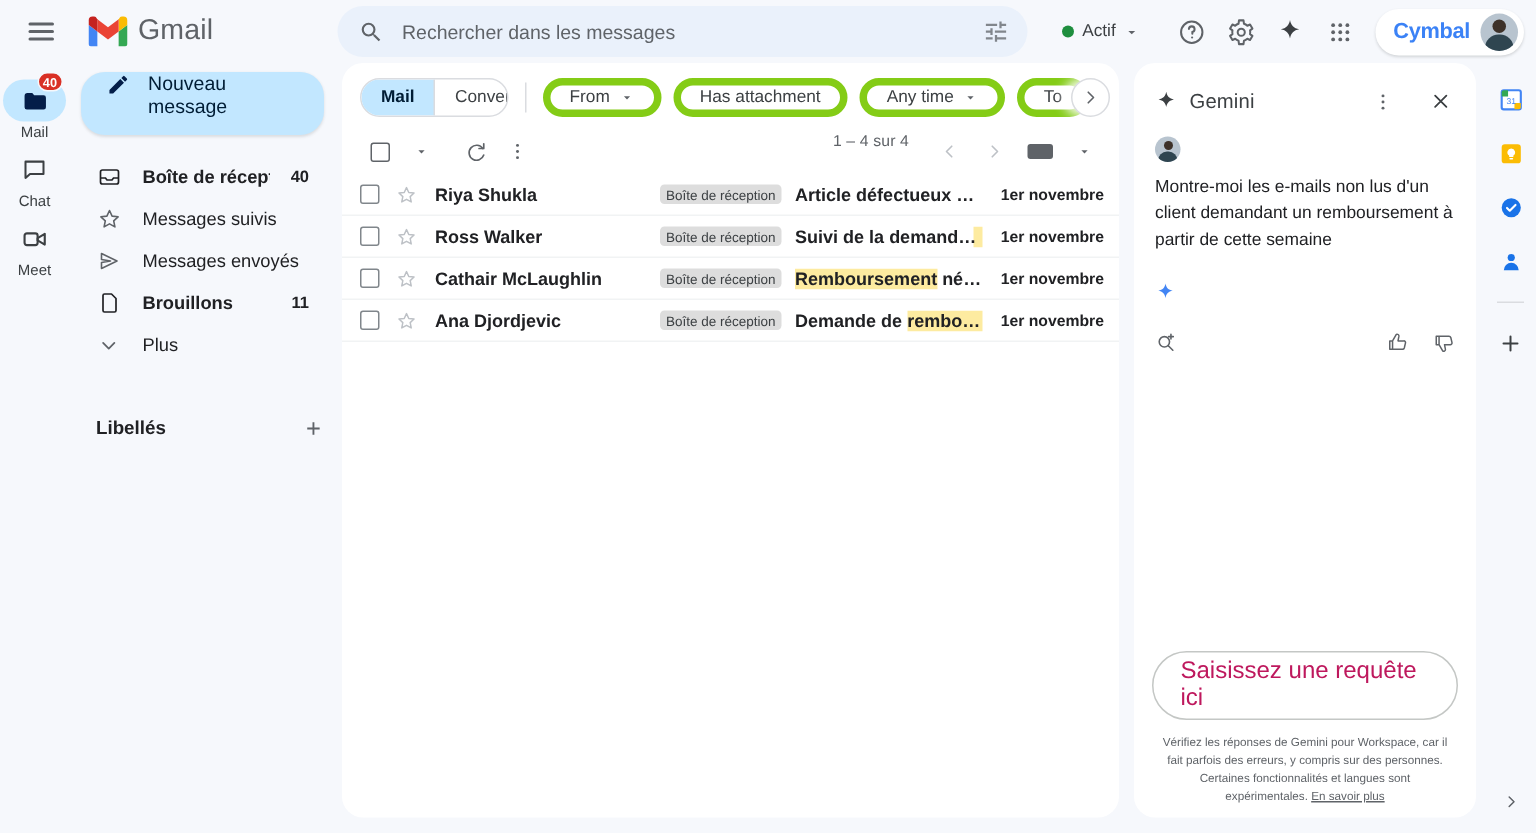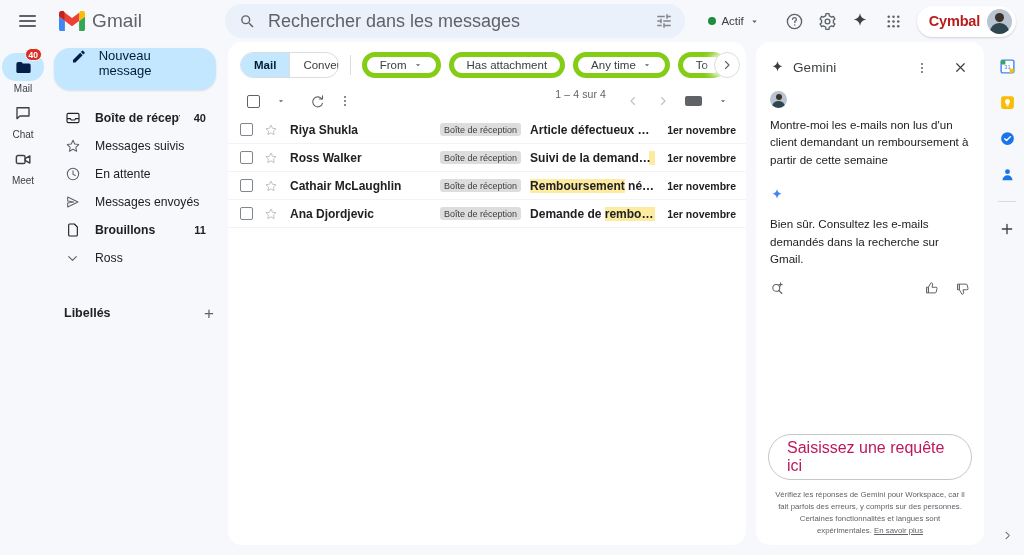--- a/index.html
+++ b/index.html
@@ -20,38 +20,38 @@
   .brand { display: flex; align-items: center; gap: 7px; margin-left: 11px; width: 150px; }
   .brand-text { font-size: 19px; color: #5f6368; letter-spacing: .1px; }
 
   .search-wrap { flex: 0 0 auto; width: 460px; margin-left: 16px; position: relative; }
   .searchbox {
     height: 34px; background: #eaf1fb; border-radius: 18px;
     display: flex; align-items: center; padding: 0 12px 0 14px; gap: 12px;
   }
   .searchbox input {
     border: none; outline: none; background: transparent; flex: 1;
-    font-size: 18px; color: #202124; font-family: inherit;
+    font-size: 13px; color: #202124; font-family: inherit;
   }
   .searchbox input::placeholder { color: #5f6368; }
   .tune-ic { cursor: pointer; opacity: .75; }
 
   .topright { margin-left: auto; display: flex; align-items: center; gap: 2px; padding-right: 8px; }
   .status-chip {
     display: flex; align-items: center; gap: 5px; height: 28px; padding: 0 9px;
     border-radius: 14px; font-size: 11.5px; color: #3c4043; cursor: pointer; margin-right: 8px;
   }
   .dot-green { width: 8px; height: 8px; border-radius: 50%; background: #1e8e3e; }
   .icon-btn { width: 31px; height: 31px; border-radius: 50%; display: flex; align-items: center; justify-content: center; cursor: pointer; }
   .acct-pill {
     display: flex; align-items: center; gap: 7px; background: #fff; border-radius: 18px;
     padding: 3px 4px 3px 12px; margin-left: 6px; cursor: pointer;
     box-shadow: 0 1px 2px rgba(60,64,67,.2);
   }
-  .acct-name { font-size: 14.5px; font-weight: 700; color: #b91c1c; letter-spacing: -.2px; }
+  .acct-name { font-size: 14.5px; font-weight: 700; color: #3b82f6; letter-spacing: -.2px; }
   .avatar { width: 25px; height: 25px; border-radius: 50%; background: #b8c4cf; overflow: hidden; position: relative; }
   .avatar .head { position: absolute; width: 9px; height: 9px; border-radius: 50%; background: #3d3129; left: 8px; top: 4px; }
   .avatar .body { position: absolute; width: 19px; height: 11px; border-radius: 9px 9px 0 0; background: #2f4550; left: 3px; top: 14px; }
 
   
   .body { flex: 1; display: flex; min-height: 0; }
 
   
   .rail { width: 46px; flex: 0 0 46px; padding-top: 8px; display: flex; flex-direction: column; align-items: center; gap: 2px; }
   .rail-item { width: 46px; display: flex; flex-direction: column; align-items: center; cursor: pointer; padding-top: 3px; }
@@ -302,29 +302,20 @@
 
       <div class="nav-item">
         <span class="nav-ic">
           <svg width="16" height="16" viewBox="0 0 24 24" fill="none" stroke="#5f6368" stroke-width="1.6">
             <path d="M12 3.5l2.6 5.6 6 .7-4.4 4.1 1.2 6-5.4-3-5.4 3 1.2-6L3.4 9.8l6-.7z" stroke-linejoin="round"></path>
           </svg>
         </span>
         <span class="nav-label">Messages suivis</span>
       </div>
 
-      <div class="nav-item">
-        <span class="nav-ic">
-          <svg width="16" height="16" viewBox="0 0 24 24" fill="none" stroke="#5f6368" stroke-width="1.6">
-            <circle cx="12" cy="12" r="8.5"></circle>
-              <path d="M12 7v5.3l3.4 2" stroke-linecap="round"></path>
-          </svg>
-        </span>
-        <span class="nav-label">En attente</span>
-      </div>
 
       <div class="nav-item">
         <span class="nav-ic">
           <svg width="16" height="16" viewBox="0 0 24 24" fill="none" stroke="#5f6368" stroke-width="1.6">
             <path d="M4 4.5l15.5 7.5L4 19.5v-6l9-1.5-9-1.5z" stroke-linejoin="round"></path>
           </svg>
         </span>
         <span class="nav-label">Messages envoyés</span>
       </div>
 
@@ -337,21 +328,21 @@
         <span class="nav-label">Brouillons</span>
         <span class="nav-count">11</span>
       </div>
 
       <div class="nav-item">
         <span class="nav-ic">
           <svg width="15" height="15" viewBox="0 0 24 24" fill="none" stroke="#5f6368" stroke-width="1.9">
               <path d="M6 9l6 6 6-6" stroke-linecap="round" stroke-linejoin="round"></path>
             </svg>
         </span>
-        <span class="nav-label">Ross</span>
+        <span class="nav-label">Plus</span>
       </div>
 
       <div class="labels-row">
         <span>Libellés</span>
         <span class="plus">+</span>
       </div>
     </div>
 
     <div class="listpanel">
 
@@ -509,21 +500,20 @@
             <div class="h"></div>
             <div class="b"></div>
           </div>
         <div class="msg-text">Montre-moi les e-mails non lus d'un client demandant un remboursement à partir de cette semaine</div>
 
         <div class="gem-spark">
           <svg width="14" height="14" viewBox="0 0 24 24" fill="#4285f4">
             <path d="M12 1.8c.9 4.9 3.3 7.3 8.2 8.2-4.9.9-7.3 3.3-8.2 8.2-.9-4.9-3.3-7.3-8.2-8.2 4.9-.9 7.3-3.3 8.2-8.2z"></path>
           </svg>
         </div>
-        <div class="msg-text">Bien sûr. Consultez les e-mails demandés dans la recherche sur Gmail.</div>
 
         <div class="gem-actions">
           <div class="act-ic">
             <svg width="15" height="15" viewBox="0 0 24 24" fill="none" stroke="#5f6368" stroke-width="1.7">
               <circle cx="10" cy="11" r="5.5"></circle>
                 <path d="M14.2 15.2L19 20" stroke-linecap="round"></path>
                 <path d="M17 3v5M14.5 5.5h5" stroke-linecap="round"></path>
             </svg>
           </div>
           <div class="right">

